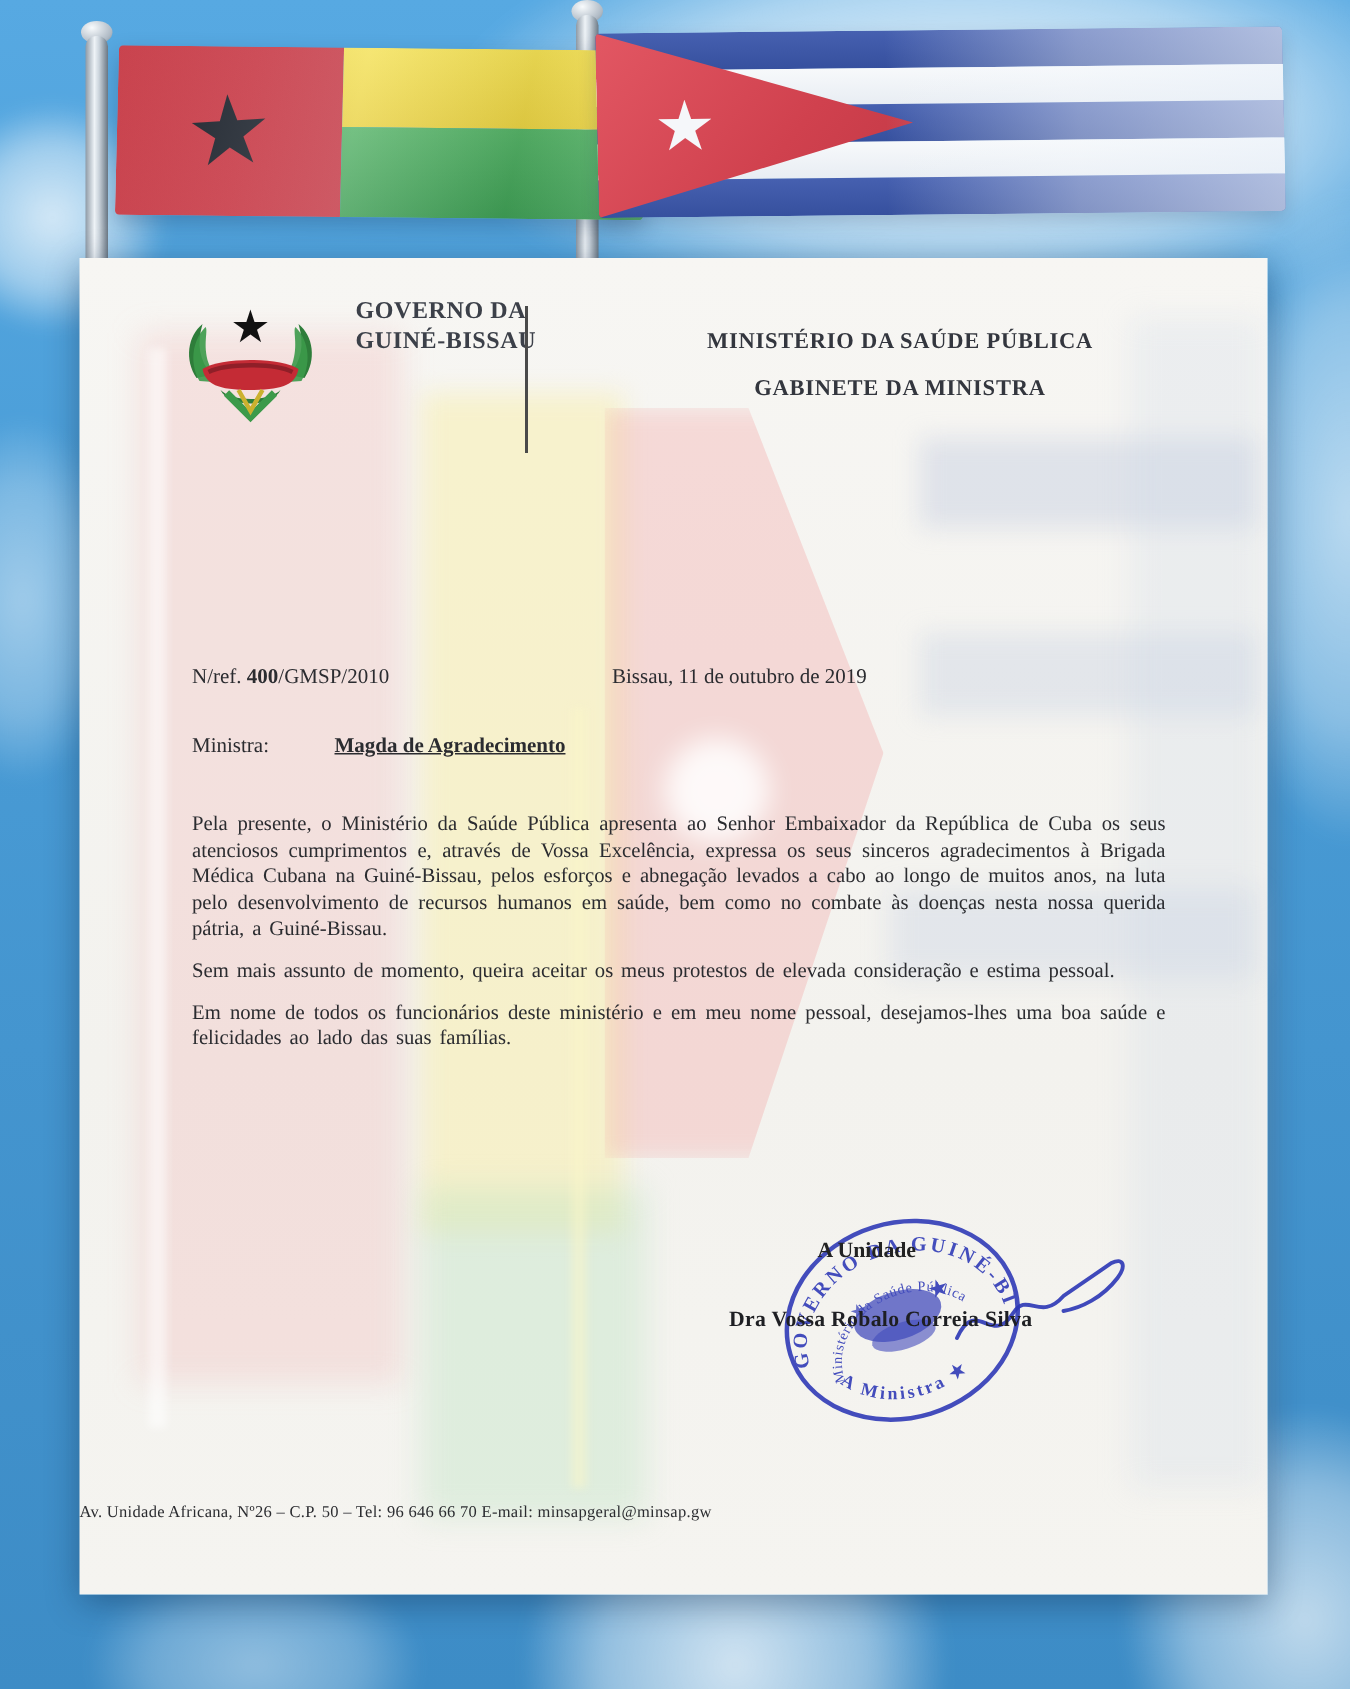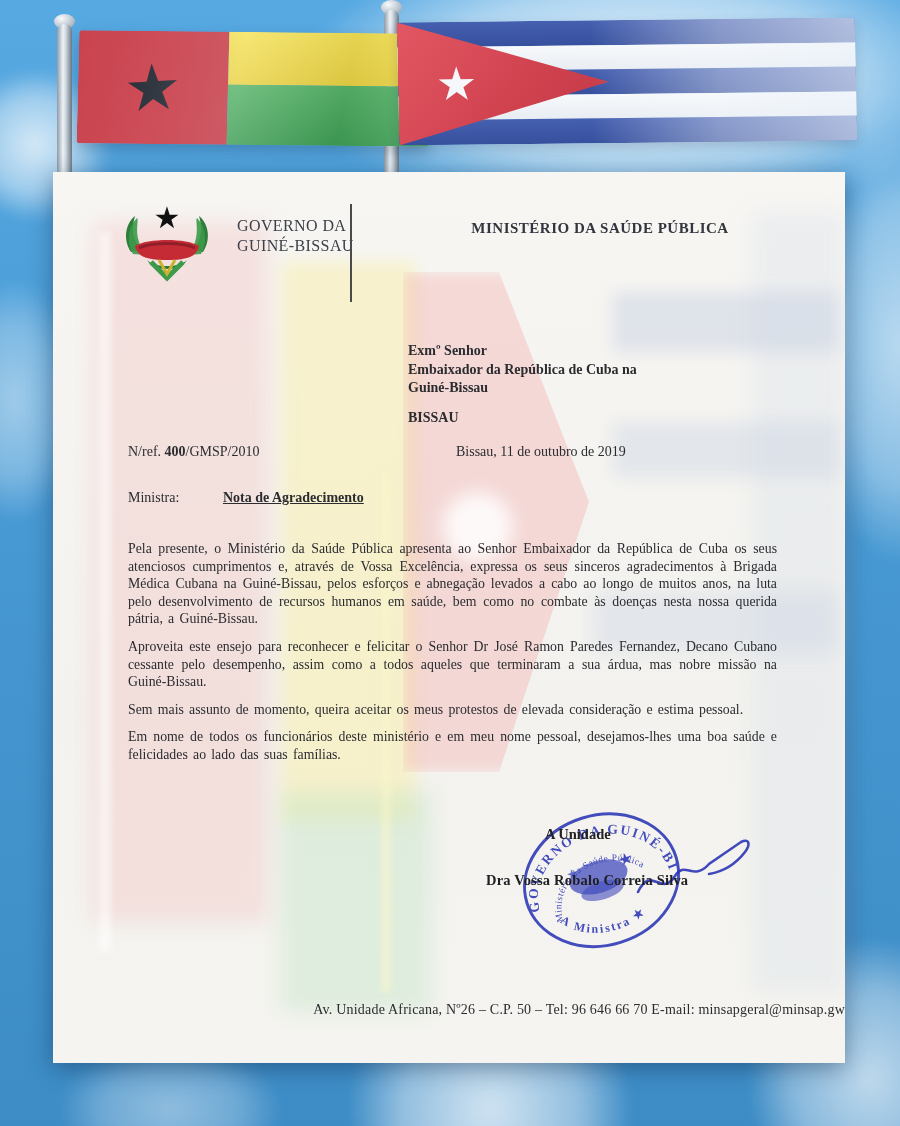--- a/index.html
+++ b/index.html
@@ -46,42 +46,42 @@
     font-family:"DejaVu Sans",sans-serif;}
   .cu-fade{position:absolute;inset:0;
     background:linear-gradient(90deg,rgba(255,255,255,0) 42%,rgba(244,248,252,0.40) 70%,rgba(235,242,250,0.65) 100%);}
   
   .paper{position:absolute;left:53px;top:172px;width:792px;height:891px;
     background:linear-gradient(180deg,#f7f6f3 0%,#f3f2ee 60%,#f5f4f0 100%);
     box-shadow:0 5px 22px rgba(10,30,60,0.40);}
   .wm{position:absolute;pointer-events:none;}
   
   .arms{position:absolute;left:64px;top:28px;width:100px;height:92px;}
-  .gov-name{position:absolute;left:184px;top:44px;font-weight:normal;font-size:16px;
+  .gov-name{position:absolute;left:184px;top:26px;font-weight:bold;font-size:16px;
     line-height:20px;color:#3c4049;letter-spacing:0.4px;}
   .vrule{position:absolute;left:297px;top:32px;width:2px;height:98px;background:#4a4a4a;}
   .ministry{position:absolute;left:320px;right:18px;top:48px;text-align:center;
     font-weight:bold;font-size:15px;color:#33363e;letter-spacing:0.5px;}
   .ministry .l2{margin-top:14px;}
   .recipient{position:absolute;left:355px;top:170px;font-weight:bold;font-size:14px;
     line-height:18.5px;color:#2b2c30;}
   .recipient .city{margin-top:11px;}
   .refrow{position:absolute;left:75px;top:272px;width:648px;font-size:14px;color:#2b2c30;}
   .refnum{position:absolute;left:0;top:0;}
-  .dateline{position:absolute;left:280px;top:0;margin-left:48px;}
+  .dateline{position:absolute;left:280px;top:0;}
   .subjrow{position:absolute;left:75px;top:318px;font-size:14px;color:#2b2c30;}
   .subjval{position:absolute;left:95px;top:0;font-weight:bold;text-decoration:underline;white-space:nowrap;}
   .bodytext{position:absolute;left:75px;top:368px;width:649px;font-size:13.8px;
     line-height:17.6px;color:#2b2c30;text-align:justify;}
   .bodytext p{margin:0 0 10px 0;word-spacing:1.8px;}
   
   .sig-title{position:absolute;left:492px;top:654px;font-weight:bold;font-size:14.5px;color:#222;z-index:4;}
   .sig-name{position:absolute;left:433px;top:700px;font-weight:bold;font-size:14.5px;color:#1e1f23;z-index:4;letter-spacing:0.2px;}
   .stampbox{position:absolute;left:430px;top:608px;width:320px;height:190px;z-index:2;}
-  .footer{position:absolute;left:0;right:0;top:830px;text-align:right;font-size:14px;color:#2b2c30;letter-spacing:0.2px;}
+  .footer{position:absolute;left:0;right:0;top:830px;text-align:left;font-size:11px;color:#2b2c30;letter-spacing:0.2px;}
 </style>
 </head>
 <body>
 
 <div class="stage">
 
   <div class="cloud" style="left:300px;top:-60px;width:680px;height:280px;opacity:0.95;"></div>
   <div class="cloud" style="left:-40px;top:70px;width:150px;height:150px;opacity:0.8;"></div>
   <div class="cloud" style="left:-50px;top:280px;width:130px;height:240px;opacity:0.5;"></div>
   <div class="cloud" style="left:810px;top:130px;width:180px;height:430px;opacity:0.65;"></div>
@@ -146,44 +146,38 @@
 
     <div class="gov-name">
       <div>GOVERNO DA</div>
       <div>GUINÉ-BISSAU</div>
     </div>
 
     <div class="vrule"></div>
 
     <div class="ministry">
       <div class="l1">MINISTÉRIO DA SAÚDE PÚBLICA</div>
-    </div>
-
-    <div class="recipient">
-      <div>Exmº Senhor</div>
-      <div>Embaixador da República de Cuba na</div>
-      <div>Guiné-Bissau</div>
-      <div class="city">BISSAU</div>
-    </div>
+      <div class="l2">GABINETE DA MINISTRA</div>
+    </div>
+
 
     <div class="refrow">
       <div class="refnum">
         <span>N/ref. </span><b>400</b><span>/GMSP/2010</span>
       </div>
       <div class="dateline">Bissau, 11 de outubro de 2019</div>
     </div>
 
     <div class="subjrow">
       <span>Ministra:</span>
-      <span class="subjval">Nota de Agradecimento</span>
+      <span class="subjval">Magda de Agradecimento</span>
     </div>
 
     <div class="bodytext">
       <p>Pela presente, o Ministério da Saúde Pública apresenta ao Senhor Embaixador da República de Cuba os seus atenciosos cumprimentos e, através de Vossa Excelência, expressa os seus sinceros agradecimentos à Brigada Médica Cubana na Guiné-Bissau, pelos esforços e abnegação levados a cabo ao longo de muitos anos, na luta pelo desenvolvimento de recursos humanos em saúde, bem como no combate às doenças nesta nossa querida pátria, a Guiné-Bissau.</p>
-      <p>Aproveita este ensejo para reconhecer e felicitar o Senhor Dr José Ramon Paredes Fernandez, Decano Cubano cessante pelo desempenho, assim como a todos aqueles que terminaram a sua árdua, mas nobre missão na Guiné-Bissau.</p>
       <p>Sem mais assunto de momento, queira aceitar os meus protestos de elevada consideração e estima pessoal.</p>
       <p>Em nome de todos os funcionários deste ministério e em meu nome pessoal, desejamos-lhes uma boa saúde e felicidades ao lado das suas famílias.</p>
     </div>
 
     <svg class="stampbox" viewBox="0 0 320 190">
       <g transform="rotate(-17 120 105)" opacity="0.88">
         <ellipse cx="120" cy="100" rx="78" ry="65" fill="none" stroke="#2b36b5" stroke-width="3"></ellipse>
         <path id="arcTop" d="M 52,112 A 68,57 0 1 1 188,112" fill="none"></path>
         <text font-size="13.5" font-weight="bold" fill="#2b36b5" letter-spacing="2" font-family="Liberation Serif,serif">
           <textPath href="#arcTop" xlink:href="#arcTop">GOVERNO DA GUINÉ-BISSAU</textPath>

